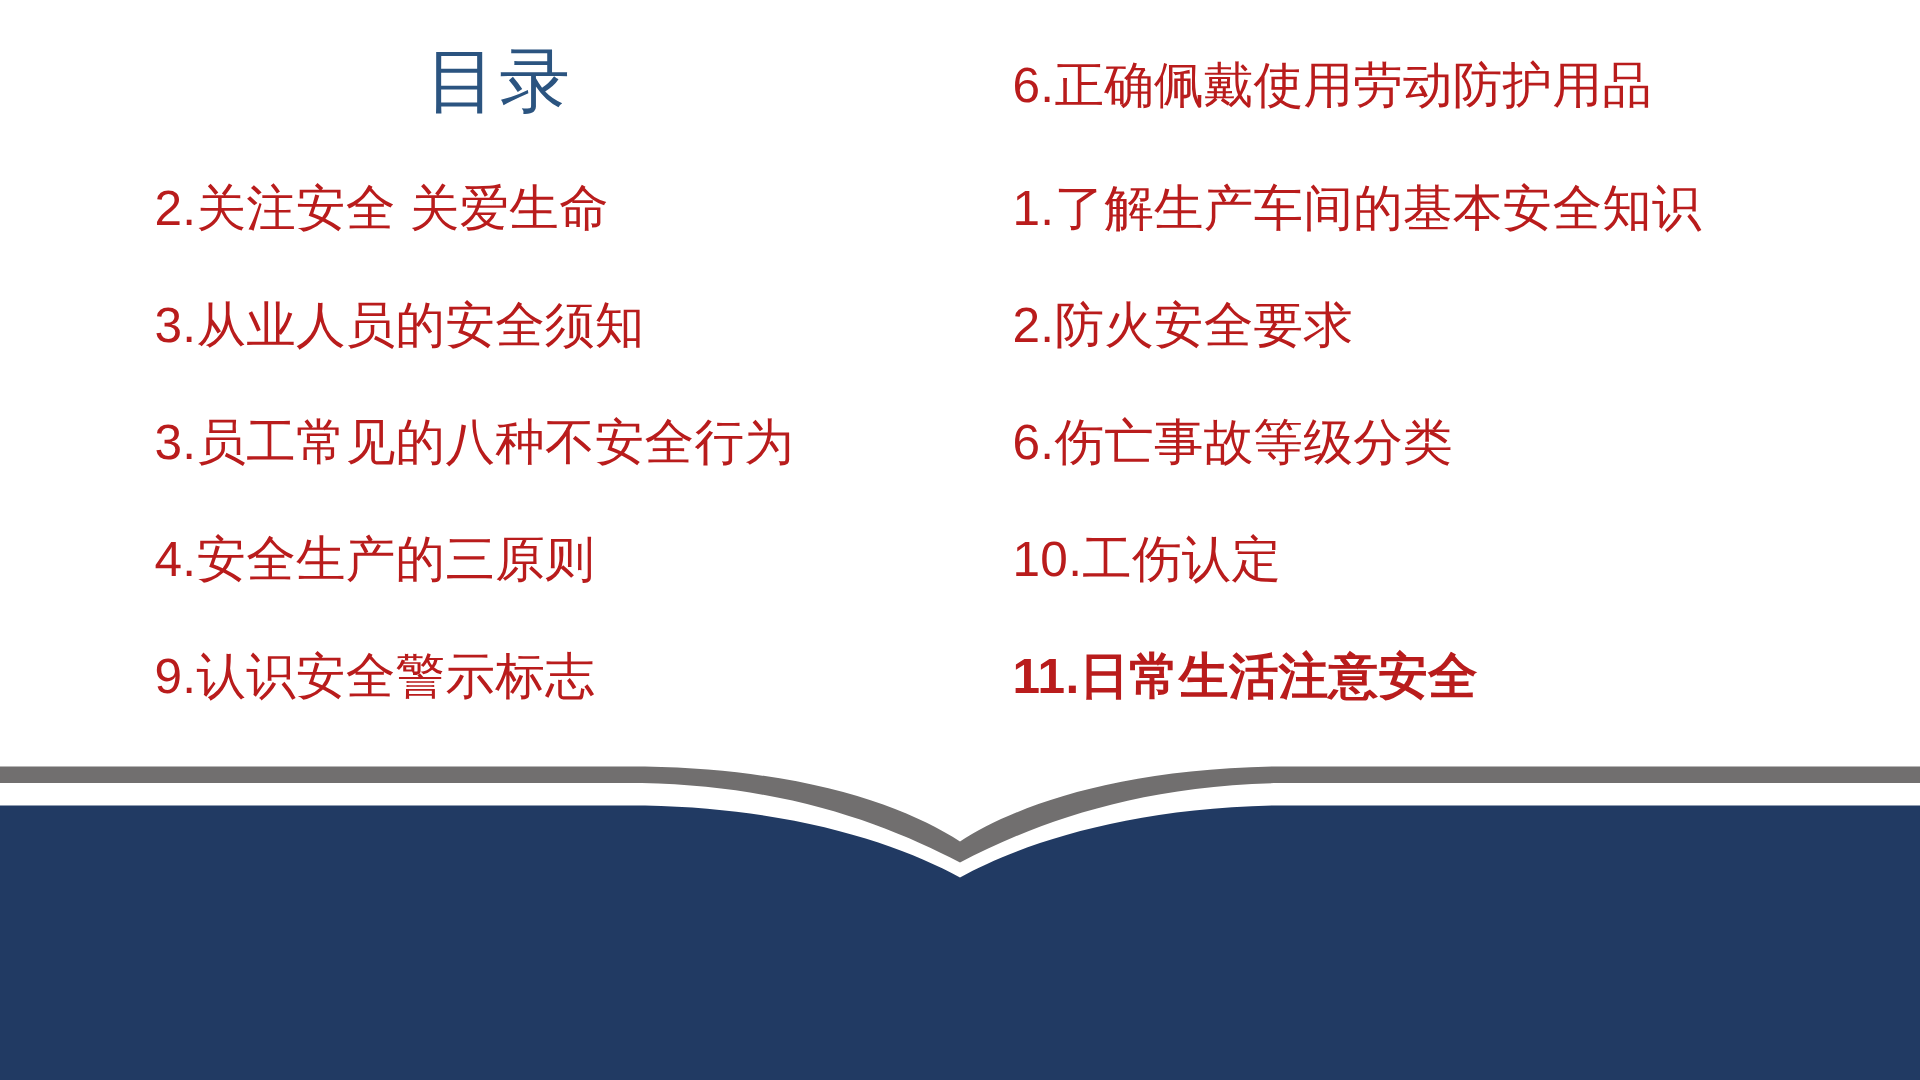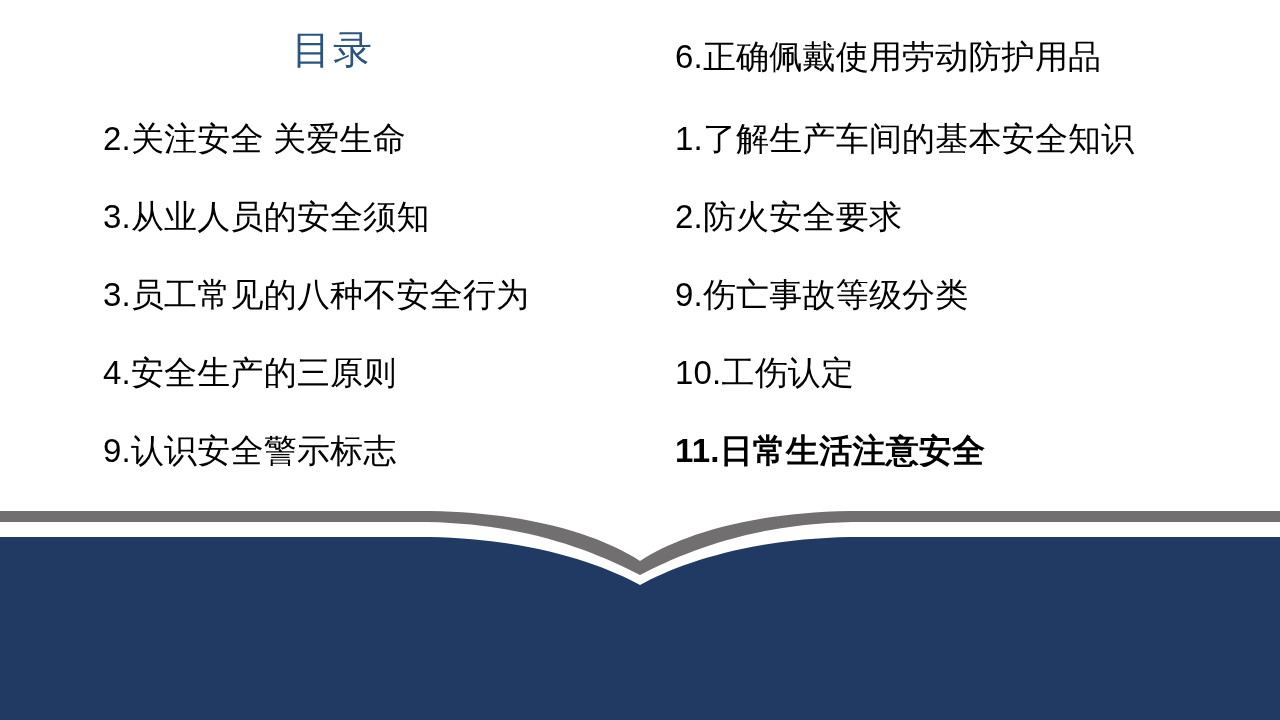--- a/index.html
+++ b/index.html
@@ -43,41 +43,41 @@
     width: 1280px;
     height: 500px;
   }
 
   .toc-title {
     position: absolute;
     left: 103px;
     top: 28px;
     width: 460px;
     text-align: center;
-    font-size: 39px;
+    font-size: 47px;
     line-height: 1.12;
     color: #2b5480;
     letter-spacing: 2px;
     white-space: nowrap;
   }
 
   .toc-column {
     position: absolute;
     top: 0;
   }
 
   #column-left  { left: 103px; width: 520px; }
   #column-right { left: 675px; width: 560px; }
 
   .toc-item {
     position: absolute;
     left: 0;
     font-size: 33px;
     line-height: 42px;
-    color: #000000;
+    color: #b91c1c;
     white-space: nowrap;
     letter-spacing: 0.2px;
   }
 
   
   #column-left  .toc-item:nth-child(1) { top: 118px; }
   #column-left  .toc-item:nth-child(2) { top: 196px; }
   #column-left  .toc-item:nth-child(3) { top: 274px; }
   #column-left  .toc-item:nth-child(4) { top: 352px; }
   #column-left  .toc-item:nth-child(5) { top: 430px; }
@@ -104,21 +104,21 @@
       <div class="toc-item">3.从业人员的安全须知</div>
       <div class="toc-item">3.员工常见的八种不安全行为</div>
       <div class="toc-item">4.安全生产的三原则</div>
       <div class="toc-item">9.认识安全警示标志</div>
     </div>
 
     <div class="toc-column" id="column-right">
       <div class="toc-item">6.正确佩戴使用劳动防护用品</div>
       <div class="toc-item">1.了解生产车间的基本安全知识</div>
       <div class="toc-item">2.防火安全要求</div>
-      <div class="toc-item">9.伤亡事故等级分类</div>
+      <div class="toc-item">6.伤亡事故等级分类</div>
       <div class="toc-item">10.工伤认定</div>
       <div class="toc-item">11.日常生活注意安全</div>
     </div>
 
   </div>
 
   <svg id="book-graphic" viewBox="0 0 1280 225" preserveAspectRatio="none">
 
     <path fill="#213A63" d="M0,42 L430,42 C530,44 600,68 640,90 C680,68 750,44 850,42 L1280,42 L1280,225 L0,225 Z"></path>
 

